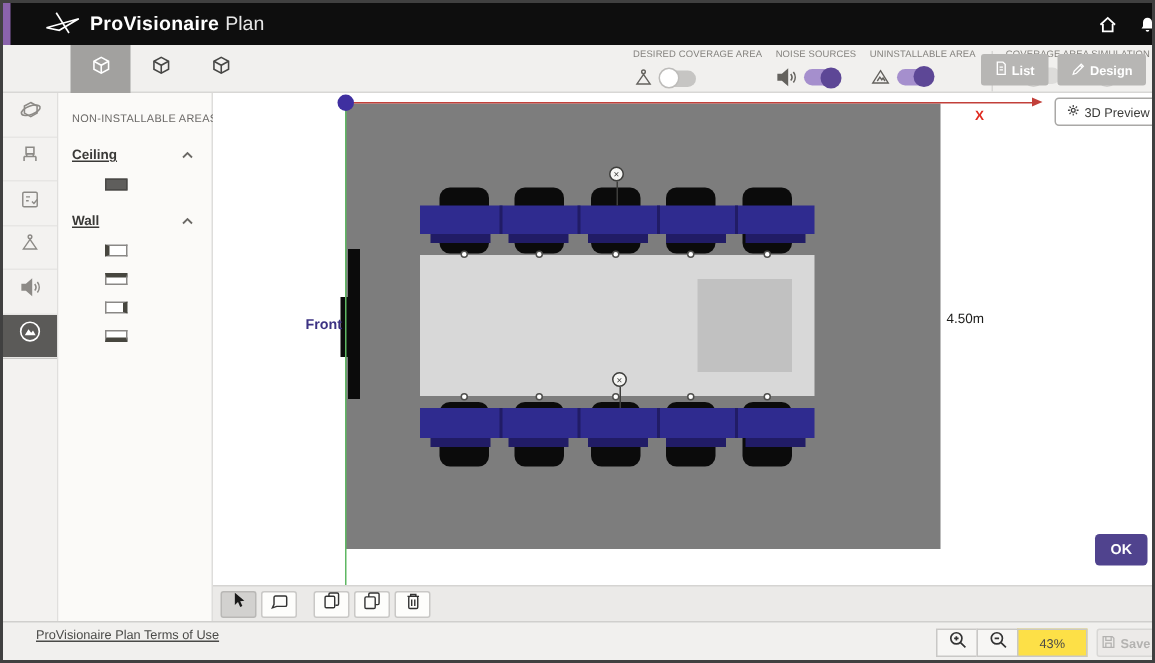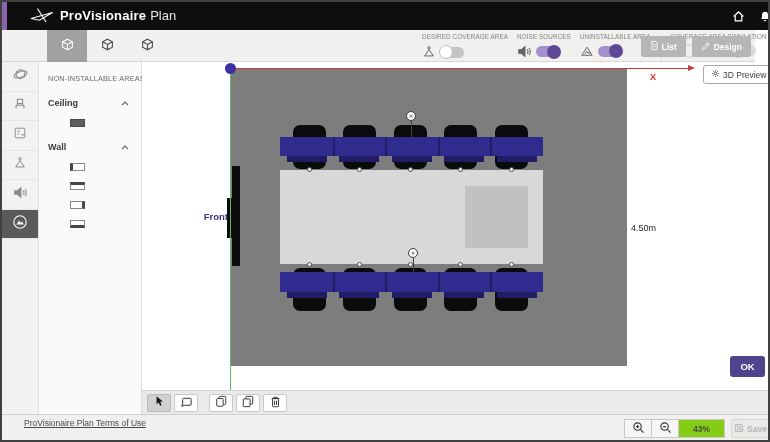--- a/index.html
+++ b/index.html
@@ -8,21 +8,21 @@
        font-family:"Liberation Sans",sans-serif;border:2px solid #404040;}
   
   .topbar{position:absolute;left:0;top:0;right:0;height:28px;background:#0e0e0e;}
   .stripe{position:absolute;left:0;top:0;width:5px;height:28px;background:#8a63ac;}
   .logo{position:absolute;left:28px;top:5px;color:#fff;}
   .brand{position:absolute;left:58px;top:6px;color:#fff;font-size:13px;white-space:nowrap;}
   .brand b{font-weight:700;letter-spacing:.2px;}
   .brand i{font-style:normal;font-weight:300;color:#e6e6e6;margin-left:4px;}
   .top-ico{position:absolute;top:7px;width:15px;height:15px;color:#fff;display:flex;align-items:center;justify-content:center;cursor:pointer;}
   
-  .toolbar{position:absolute;left:0;top:28px;right:13px;height:32px;background:#f1f0ee;border-bottom:1px solid #d8d7d5;}
+  .toolbar{position:absolute;left:0;top:28px;right:0;height:32px;background:#f1f0ee;border-bottom:1px solid #d8d7d5;}
   .vtabs{position:absolute;left:45px;top:0;height:32px;display:flex;}
   .vtab{width:40px;height:32px;display:flex;align-items:center;justify-content:center;color:#474745;cursor:pointer;}
   .vtab.sel{background:#a2a19f;color:#fff;}
   .toggle-wrap{position:absolute;left:420px;top:3px;display:flex;align-items:flex-start;}
   .tgroup{margin-right:9px;}
   .tlabel{font-size:6.3px;color:#84827e;white-space:nowrap;letter-spacing:.1px;}
   .trow{display:flex;align-items:center;margin-top:5px;gap:4px;}
   .ticon{color:#64625e;display:flex;align-items:center;}
   .ticon.dim{color:#b4b3b1;}
   .switch{width:24px;height:11px;border-radius:6px;position:relative;cursor:pointer;}
@@ -39,21 +39,21 @@
         display:flex;align-items:center;gap:3px;padding:0 9px;cursor:pointer;}
   
   .rail{position:absolute;left:0;top:60px;width:37px;height:352px;background:#f3f2f0;border-right:1px solid #e0dfdd;}
   .rail-cell{width:36px;height:29.5px;display:flex;align-items:center;justify-content:center;color:#8c8a86;
              border-bottom:1px solid #e7e6e4;cursor:pointer;}
   .rail-cell.sel{background:#5b5a58;color:#fff;}
   
   .panel{position:absolute;left:37px;top:60px;width:103px;height:352px;background:#fbfaf8;border-right:1px solid #dedddb;}
   .panel-title{margin:12px 0 0 9px;font-size:7.3px;color:#6b6967;letter-spacing:.2px;white-space:nowrap;}
   .sec-head{display:flex;justify-content:space-between;align-items:center;margin:15px 12px 0 9px;}
-  .sec-label{font-size:9px;font-weight:bold;color:#3a3937;}
+  .sec-label{font-size:9px;font-weight:bold;color:#3a3937;text-decoration:underline;}
   .chev{display:flex;cursor:pointer;}
   .thumb{width:15px;height:8px;background:#fff;border:1px solid #8a8886;margin:11px 0 0 31px;cursor:pointer;}
   .thumb.full{background:#5f5e5c;border-color:#4a4947;}
   .thumb.left{border-left:3px solid #47463f;}
   .thumb.top{border-top:3px solid #47463f;}
   .thumb.right{border-right:3px solid #47463f;}
   .thumb.bottom{border-bottom:3px solid #47463f;}
   
   .canvas{position:absolute;left:140px;top:60px;width:630px;height:328px;background:#fff;overflow:hidden;}
   .room{position:absolute;left:88px;top:7px;width:397px;height:297px;background:#7d7d7d;}
@@ -71,42 +71,42 @@
          display:flex;align-items:center;justify-content:center;font-size:5px;color:#3e3e3c;}
   .mic-stem{position:absolute;left:5px;width:1px;background:#3e3e3c;}
   .axis-y{position:absolute;left:88px;top:6px;width:1px;height:322px;background:#5fb763;}
   .axis-x{position:absolute;left:88px;top:6px;width:458px;height:1px;background:#c2403a;}
   .arrow-x{position:absolute;left:546px;top:3px;width:0;height:0;border-left:7px solid #c2403a;
            border-top:3.5px solid transparent;border-bottom:3.5px solid transparent;}
   .xlabel{position:absolute;left:508px;top:10px;color:#e02b20;font-size:9px;font-weight:bold;}
   .origin{position:absolute;left:83px;top:1px;width:11px;height:11px;border-radius:50%;background:#3f2fa0;}
   .room-label{position:absolute;left:4px;top:4px;background:#5c5c5c;color:#fff;font-size:8px;padding:3px 6px;border-radius:2px;white-space:nowrap;}
   .front{position:absolute;left:56px;top:149px;width:30px;text-align:right;font-size:9.5px;font-weight:bold;color:#3c3283;}
-  .dim-h{position:absolute;left:489px;top:145px;font-size:9px;color:#1c1c1a;margin-top:16px;}
+  .dim-h{position:absolute;left:489px;top:145px;font-size:9px;color:#1c1c1a;}
   .dim-w{position:absolute;left:88px;top:307px;width:397px;text-align:center;font-size:9px;color:#1c1c1a;}
   .preview-btn{position:absolute;left:561px;top:3px;height:19px;background:#fff;border:1px solid #a9a8a6;border-radius:3px;
                font-size:8.5px;color:#3a3a38;display:flex;align-items:center;gap:3px;padding:0 7px;cursor:pointer;white-space:nowrap;}
   .ok-btn{position:absolute;left:588px;top:294px;width:35px;height:21px;background:#50438e;color:#fff;border-radius:3px;
           font-size:9.5px;font-weight:bold;display:flex;align-items:center;justify-content:center;cursor:pointer;}
   
   .toolstrip{position:absolute;left:140px;right:0;top:388px;height:24px;background:#ebeae8;border-top:1px solid #d5d4d2;
              display:flex;align-items:center;padding-left:5px;}
   .tool-btn{width:24px;height:18px;background:#fdfdfb;border:1px solid #c9c8c6;border-radius:2px;margin-right:3px;
             display:flex;align-items:center;justify-content:center;cursor:pointer;}
   .tool-btn.sel{background:#d2d1cf;border-color:#b9b8b6;}
   .tool-btn.gap{margin-left:8px;}
   
   .footer{position:absolute;left:0;right:0;top:412px;height:30px;background:#f1f0ee;border-top:1px solid #d0cfcd;}
   .terms{position:absolute;left:22px;top:3px;font-size:8.5px;color:#4a4a48;text-decoration:underline;cursor:pointer;}
   .copyright{position:absolute;left:10px;top:15px;font-size:8.5px;color:#6b6b69;}
   .zoom-group{position:absolute;left:622px;top:4px;display:flex;height:19px;}
   .zbtn{width:28px;border:1px solid #c9c8c6;background:#f7f6f4;display:flex;align-items:center;justify-content:center;
         margin-right:-1px;color:#3a3a38;cursor:pointer;}
-  .zval{width:47px;border:1px solid #c9c8c6;background:#84cc16;display:flex;align-items:center;justify-content:center;
-        font-size:8.5px;color:#4a4a48;font-weight:bold;}
+  .zval{width:47px;border:1px solid #c9c8c6;background:#fde047;display:flex;align-items:center;justify-content:center;
+        font-size:8.5px;color:#4a4a48;}
   .save-btn{position:absolute;left:729px;top:4px;width:39px;height:19px;background:#eceae8;border:1px solid #d8d7d5;border-radius:2px;
             color:#b3b2b0;font-size:8.5px;font-weight:bold;display:flex;align-items:center;justify-content:center;gap:3px;}
 </style>
 </head>
 <body>
 
 <div class="app">
 
   <div class="topbar">
     <div class="stripe"></div>

